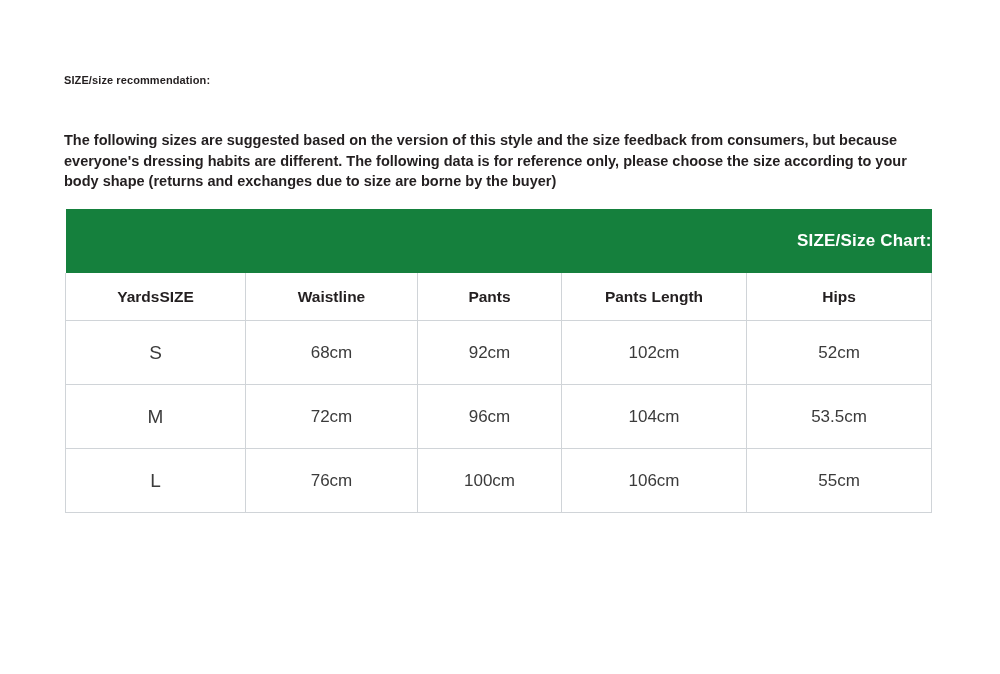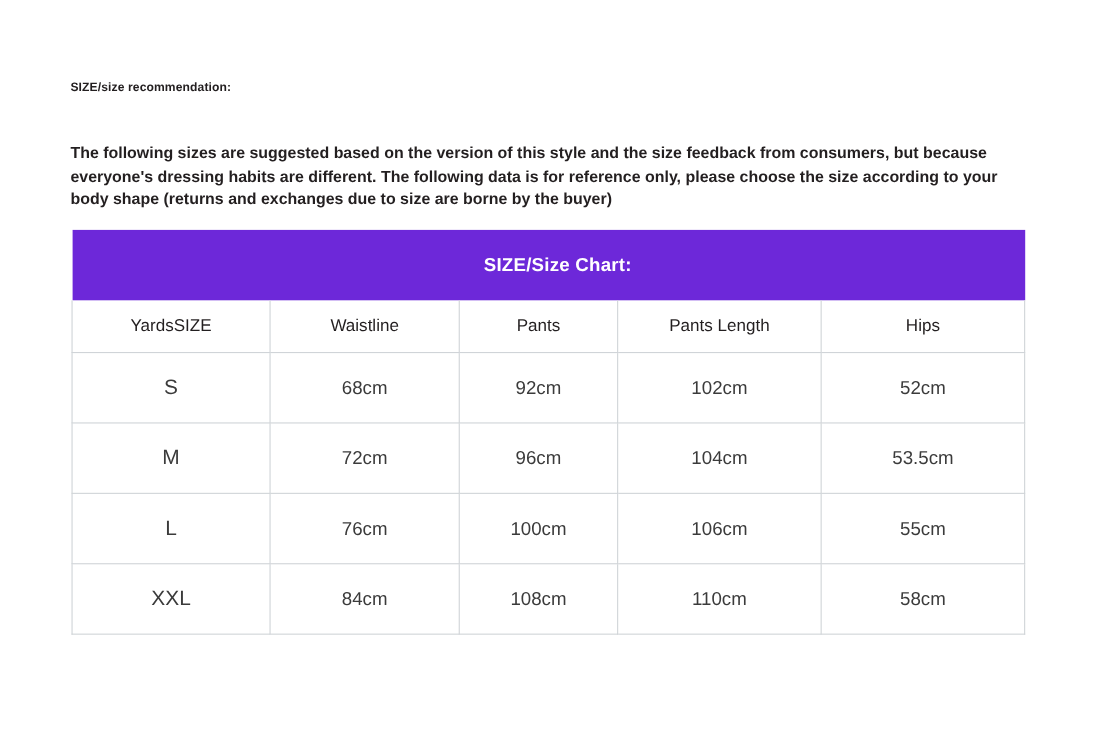--- a/index.html
+++ b/index.html
@@ -53,33 +53,33 @@
     width: 866px;
     table-layout: fixed;
   }
   table.size-chart col.c0 { width: 180px; }
   table.size-chart col.c1 { width: 172px; }
   table.size-chart col.c2 { width: 144px; }
   table.size-chart col.c3 { width: 185px; }
   table.size-chart col.c4 { width: 185px; }
 
   .chart-title-row td {
-    background: #6d28d9;
+    background: #15803d;
     color: #ffffff;
     font-size: 17px;
     font-weight: bold;
     padding: 19px 0 19px 17px;
     height: 26px;
     border: none;
-    text-align: center;
+    text-align: right;
     letter-spacing: 0.2px;
   }
   .head-row td {
     font-size: 15.5px;
-    font-weight: normal;
+    font-weight: bold;
     color: #231f20;
     text-align: center;
     height: 45px;
     border: 1px solid #d0d4d8;
     border-top: none;
   }
   .head-row td:first-child { border-left: 1px solid #d0d4d8; }
   .data-row td {
     font-size: 17px;
     color: #3b3b3b;
@@ -136,24 +136,17 @@
           <td>104cm</td>
           <td>53.5cm</td>
         </tr>
         <tr class="data-row">
           <td class="sizecell">L</td>
           <td>76cm</td>
           <td>100cm</td>
           <td>106cm</td>
           <td>55cm</td>
         </tr>
-        <tr class="data-row">
-          <td class="sizecell">XXL</td>
-          <td>84cm</td>
-          <td>108cm</td>
-          <td>110cm</td>
-          <td>58cm</td>
-        </tr>
       </tbody>
     </table>
   </div>
 
 </div>
 
 </body></html>

